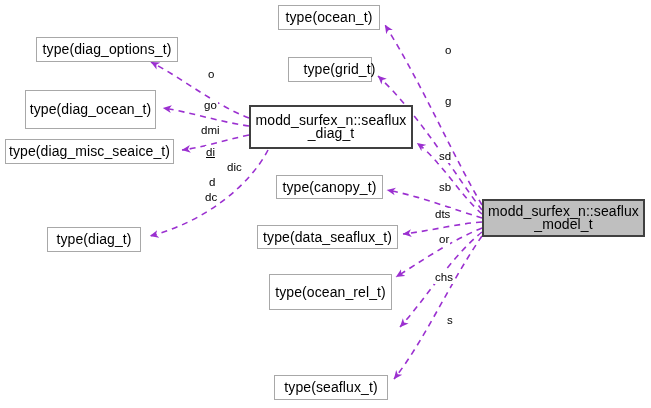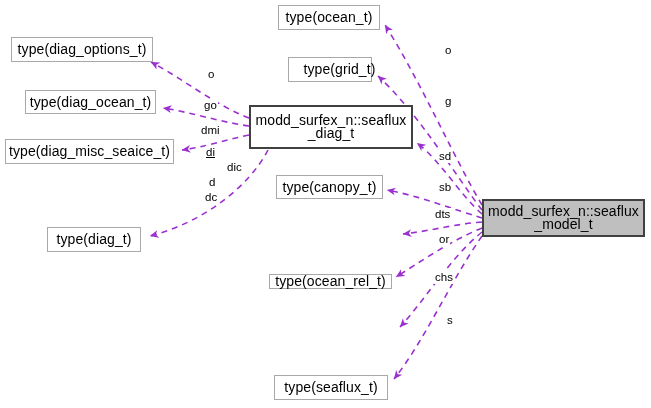--- a/index.html
+++ b/index.html
@@ -100,29 +100,30 @@
 
   <div class="node thick" style="left:249px; top:105px; width:164px; height:44px;">modd_surfex_n::seaflux
 _diag_t</div>
 
   <div class="node" style="left:278px; top:5px; width:102px; height:25px;">type(ocean_t)</div>
 
   <div class="node" style="left:288px; top:57px; width:84px; height:25px;padding-left:19px;">type(grid_t)</div>
 
   <div class="node" style="left:276px; top:175px; width:107px; height:24px;">type(canopy_t)</div>
 
+  <div class="node" style="left:257px; top:225px; width:141px; height:24px;">type(data_seaflux_t)</div>
 
-  <div class="node" style="left:269px; top:274px; width:123px; height:15px;">type(ocean_rel_t)</div>
+  <div class="node" style="left:269px; top:274px; width:123px; height:36px;">type(ocean_rel_t)</div>
 
 
   <div class="node" style="left:274px; top:375px; width:114px; height:25px;">type(seaflux_t)</div>
 
-  <div class="node" style="left:11px; top:37px; width:142px; height:25px;">type(diag_options_t)</div>
+  <div class="node" style="left:36px; top:37px; width:142px; height:25px;">type(diag_options_t)</div>
 
-  <div class="node" style="left:25px; top:90px; width:131px; height:24px;">type(diag_ocean_t)</div>
+  <div class="node" style="left:25px; top:90px; width:131px; height:39px;">type(diag_ocean_t)</div>
 
   <div class="node" style="left:47px; top:227px; width:94px; height:25px;">type(diag_t)</div>
 
   <div class="node" style="left:5px; top:139px; width:169px; height:25px;">type(diag_misc_seaice_t)</div>
 
   <div class="edge-label" style="left:444px; top:44px;">o</div>
   <div class="edge-label" style="left:444px; top:95px;">g</div>
   <div class="edge-label" style="left:438px; top:150px;">sd</div>
   <div class="edge-label" style="left:438px; top:181px;">sb</div>
   <div class="edge-label" style="left:434px; top:208px;">dts</div>

